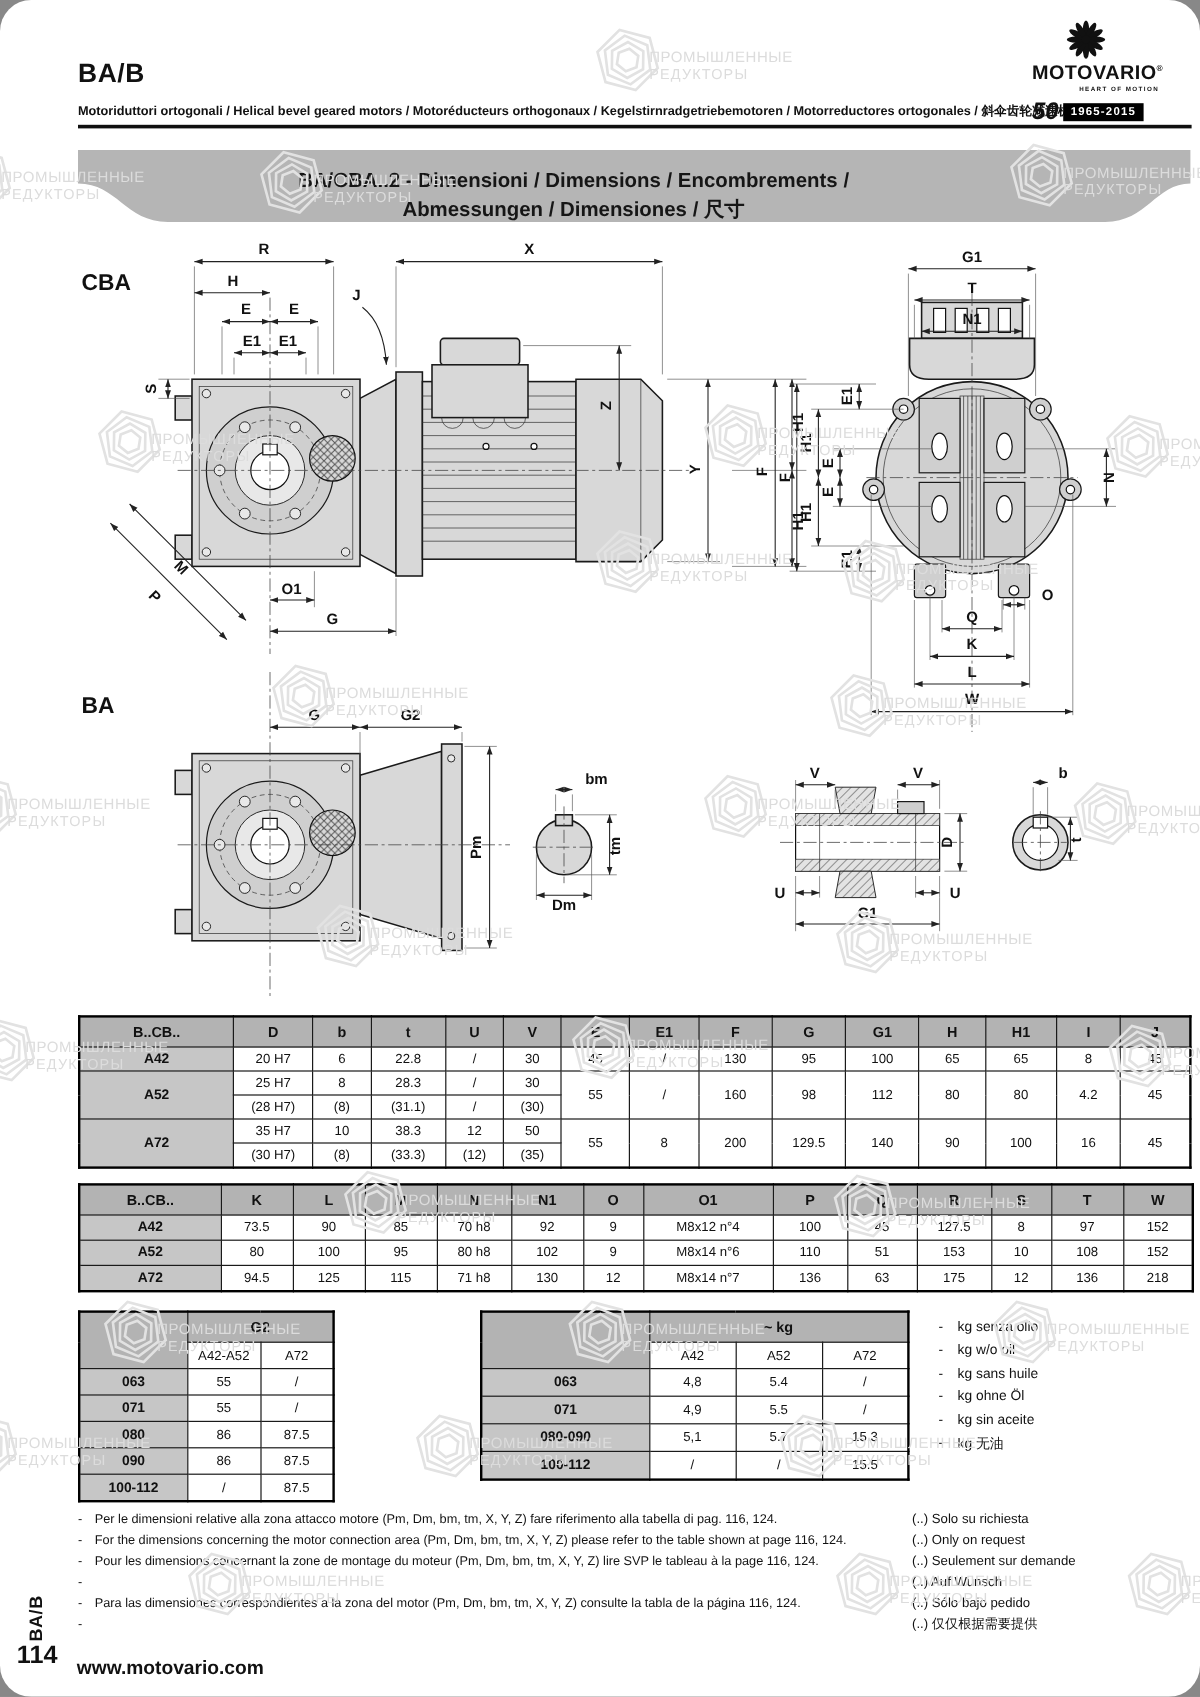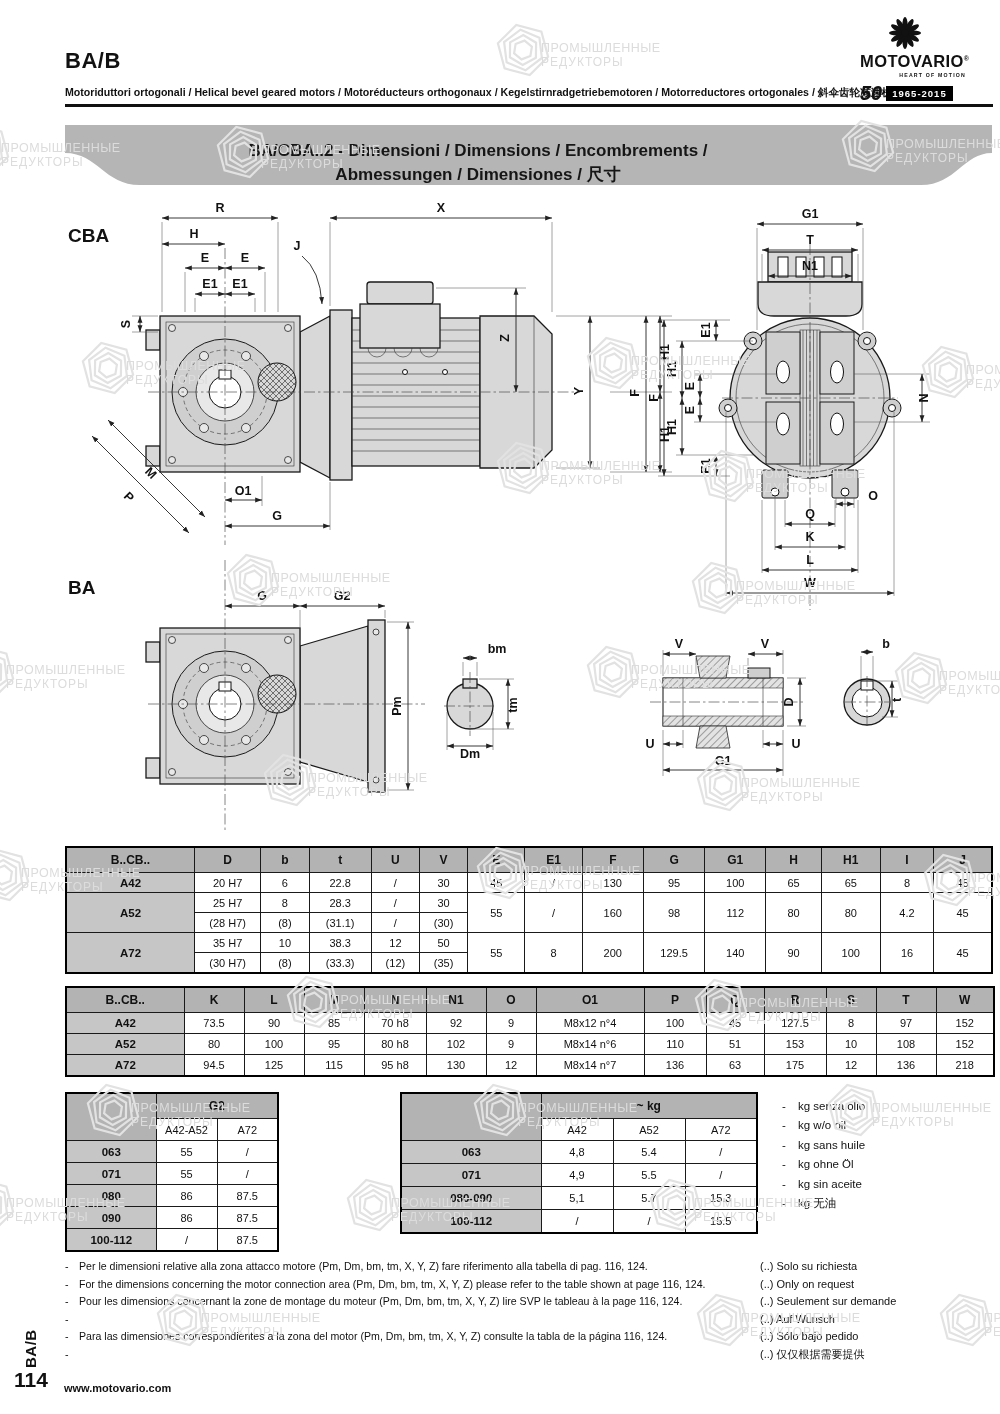--- a/index.html
+++ b/index.html
@@ -1,17 +1,17 @@
 <!DOCTYPE html>
 <html><head>
 <meta charset="utf-8">
 <style>
   html,body{margin:0;padding:0;background:#888;}
   .page{position:relative;width:1000px;height:1414px;background:#ffffff;overflow:hidden;
-        font-family:"Liberation Sans",sans-serif;color:#111;margin:0 auto;}
+        font-family:"Liberation Sans",sans-serif;color:#111;margin:0 auto;border-radius:26px;}
   
   .hdr-code{position:absolute;left:65px;top:48px;font-size:22px;font-weight:bold;letter-spacing:.5px;}
   .hdr-sub{position:absolute;left:65px;top:86px;width:910px;font-size:10.6px;font-weight:bold;white-space:nowrap;}
   .hdr-rule{position:absolute;left:65px;top:104px;width:928px;height:3px;background:#101010;}
   .logo{position:absolute;left:860px;top:16px;width:132px;}
   .logo .rosette{display:block;margin:0 0 2px 28px;}
   .brand{font-size:16.5px;font-weight:bold;letter-spacing:.4px;white-space:nowrap;}
   .brand sup{font-size:7px;}
   .tagline{width:106px;text-align:right;font-size:5.2px;letter-spacing:1.2px;font-weight:bold;margin-top:1px;}
   .anniv{display:flex;align-items:center;margin-top:4px;}
@@ -50,21 +50,21 @@
   #kg-notes .dash{width:16px;}
   #fn-left{position:absolute;left:65px;top:1258px;width:700px;font-size:10.6px;}
   #fn-left .row{display:flex;line-height:17.5px;}
   #fn-left .dash{width:14px;flex:none;}
   #fn-right{position:absolute;left:760px;top:1258px;width:235px;font-size:11px;}
   #fn-right .row{line-height:17.5px;}
   
   .side-tab{position:absolute;left:22px;top:1318px;height:50px;writing-mode:vertical-rl;
             transform:rotate(180deg);font-weight:bold;font-size:15px;letter-spacing:.5px;}
   .page-num{position:absolute;left:14px;top:1368px;font-size:21px;font-weight:bold;}
-  .website{position:absolute;left:64px;top:1382px;font-size:11px;font-weight:bold;}
+  .website{position:absolute;left:64px;top:1382px;font-size:16px;font-weight:bold;}
   
   #wm-layer{position:absolute;left:0;top:0;width:1000px;height:1414px;pointer-events:none;z-index:2;}
   .wm{position:absolute;display:flex;align-items:center;color:#dcdcdc;}
   .wm-txt{margin-left:-10px;margin-top:10px;}
   .wm-l1{font-size:12.5px;letter-spacing:.5px;}
   .wm-l2{font-size:12px;letter-spacing:1px;}
 </style>
 </head>
 <body>
 
@@ -517,21 +517,21 @@
           <td>153</td>
           <td>10</td>
           <td>108</td>
           <td>152</td>
         </tr>
         <tr>
           <th class="rowlab">A72</th>
           <td>94.5</td>
           <td>125</td>
           <td>115</td>
-          <td>95 h8</td>
+          <td>71 h8</td>
           <td>130</td>
           <td>12</td>
           <td>M8x14 n°7</td>
           <td>136</td>
           <td>63</td>
           <td>175</td>
           <td>12</td>
           <td>136</td>
           <td>218</td>
         </tr>

